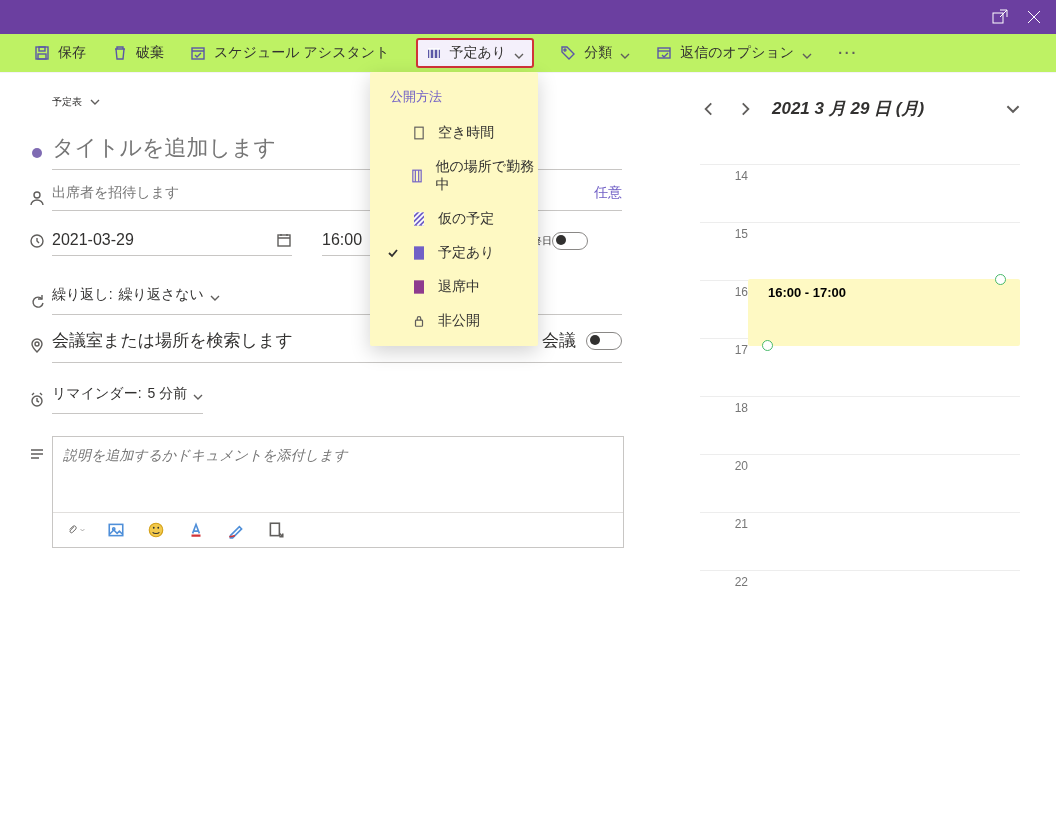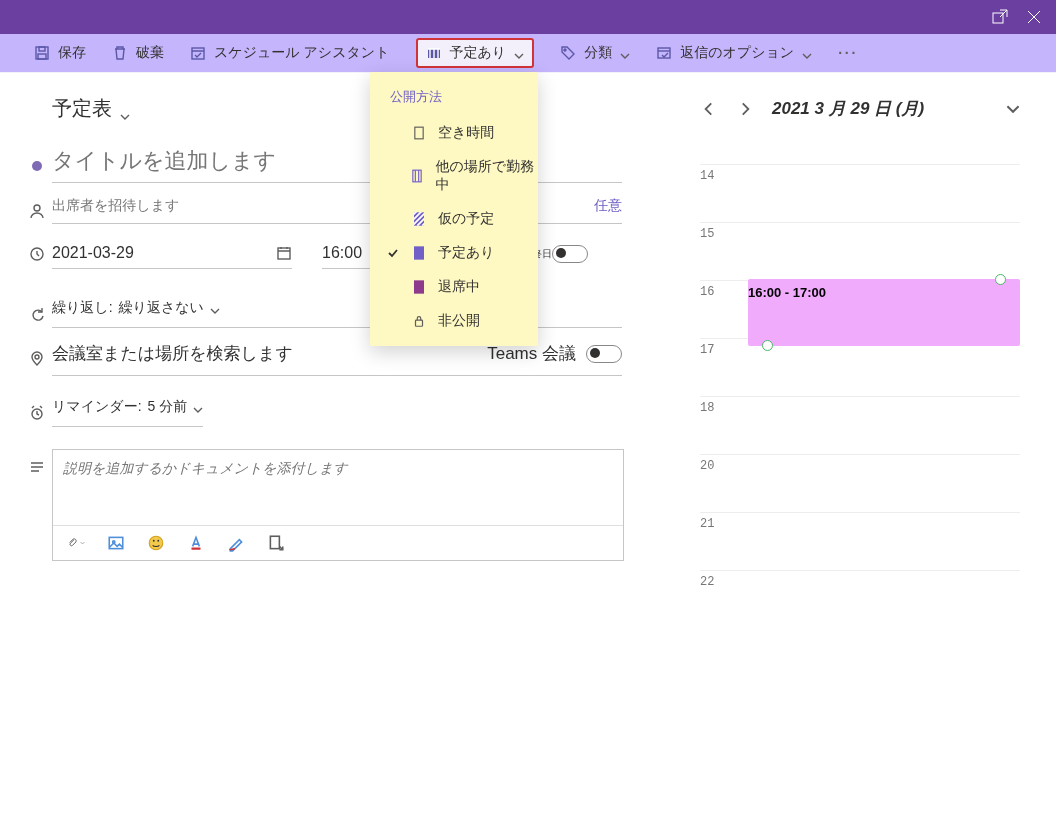--- a/index.html
+++ b/index.html
@@ -2,36 +2,36 @@
 <html><head>
 <meta charset="utf-8">
 <style>
   html,body{margin:0;padding:0;font-family:"Segoe UI","Yu Gothic UI","Meiryo",sans-serif;
     background:#fff;color:#323130;-webkit-font-smoothing:antialiased;}
   .window{width:1056px;height:819px;position:relative;}
   .titlebar{height:34px;background:#6b3fa0;display:flex;justify-content:flex-end;
     align-items:center;padding:0 14px;gap:18px;}
   .titlebar .tb-icon{width:16px;height:16px;display:flex;align-items:center;justify-content:center;}
   .titlebar svg{stroke:#fff;fill:none;}
-  .toolbar{height:38px;background:#c4b5fd;border-bottom:1px solid #f4f2fa;
+  .toolbar{height:38px;background:#bef264;border-bottom:1px solid #f4f2fa;
     display:flex;align-items:center;padding:0 24px 0 34px;gap:26px;font-size:14px;}
   .tbtn{display:flex;align-items:center;gap:8px;cursor:pointer;color:#323130;}
   .tbtn .ic{width:16px;height:16px;display:flex;align-items:center;justify-content:center;}
   .tbtn svg{stroke:#5b57a6;fill:none;stroke-width:1.4;}
   .chev{width:10px;height:10px;}
   .chev svg{stroke:#605e5c;stroke-width:1.4;fill:none;}
   .tbtn.boxed{border:2px solid #d13438;border-radius:3px;padding:4px 8px;background:#f4f0fb;}
   .ellips{letter-spacing:2px;color:#605e5c;font-weight:700;}
   .body{display:flex;height:calc(819px - 34px - 38px);}
   .form{flex:1;padding:22px 0 0 22px;}
   .row{display:flex;align-items:center;margin:0 0 14px 0;}
   .row .left-ic{width:30px;display:flex;justify-content:center;}
   .row .left-ic svg{stroke:#605e5c;fill:none;stroke-width:1.4;}
   .bullet{width:10px;height:10px;border-radius:50%;background:#7f6bb3;}
-  .caltype{display:flex;align-items:center;gap:8px;font-size:20px;padding-left:30px;cursor:pointer;}
+  .caltype{display:flex;align-items:center;gap:8px;font-size:10px;padding-left:30px;cursor:pointer;}
   .title-field{font-size:22px;color:#767676;border:none;border-bottom:1px solid #c8c6c4;
     padding:0 0 8px 0;width:570px;outline:none;}
   .title-field::placeholder{color:#767676;}
   .inline-field{border-bottom:1px solid #c8c6c4;padding:0 0 8px 0;width:570px;font-size:14px;
     display:flex;align-items:center;justify-content:space-between;}
   .inline-field .ph{color:#767676;}
   .optlink{color:#7160c6;font-size:14px;cursor:pointer;}
   .date-inp{border-bottom:1px solid #c8c6c4;padding:6px 0;display:flex;align-items:center;
     justify-content:space-between;}
   .dates{display:flex;align-items:center;gap:30px;}
@@ -58,24 +58,24 @@
   .dd-item{display:flex;align-items:center;gap:12px;padding:8px 0 8px 16px;font-size:14px;cursor:pointer;}
   .dd-item .chk{width:14px;display:flex;justify-content:center;}
   .dd-item .dic{width:14px;height:14px;display:flex;align-items:center;justify-content:center;}
   .calpane{width:320px;padding:24px 36px 0 0;}
   .calhdr{display:flex;align-items:center;gap:18px;font-style:italic;}
   .navarr{width:18px;height:18px;cursor:pointer;}
   .navarr svg{stroke:#605e5c;fill:none;stroke-width:1.6;}
   .datelbl{font-size:17px;font-weight:600;flex:1;}
   .timecol{margin-top:44px;position:relative;}
   .hourrow{height:57px;display:flex;border-top:1px solid #ededed;}
-  .hourrow .hl{width:48px;color:#767676;font-size:12px;padding:4px 10px 0 0;font-family:Liberation Mono, monospace;}
+  .hourrow .hl{width:48px;text-align:right;color:#767676;font-size:12px;padding:4px 10px 0 0;}
   .hourrow .slot{flex:1;position:relative;}
-  .event{position:absolute;left:48px;right:0;top:115px;height:55px;background:#f0abfc;
-    color:#000;font-size:13px;font-weight:600;padding:6px 0;border-radius:2px;}
+  .event{position:absolute;left:48px;right:0;top:115px;height:55px;background:#fef9c3;
+    color:#000;font-size:13px;font-weight:600;padding:6px 20px;border-radius:2px;}
   .handle{width:9px;height:9px;background:#fff;border:1px solid #49b96a;border-radius:50%;position:absolute;}
   .handle.t{right:14px;top:-5px;}
   .handle.b{left:14px;bottom:-5px;}
 </style>
 </head>
 <body>
 
 <div class="window">
 
   <div class="titlebar">

